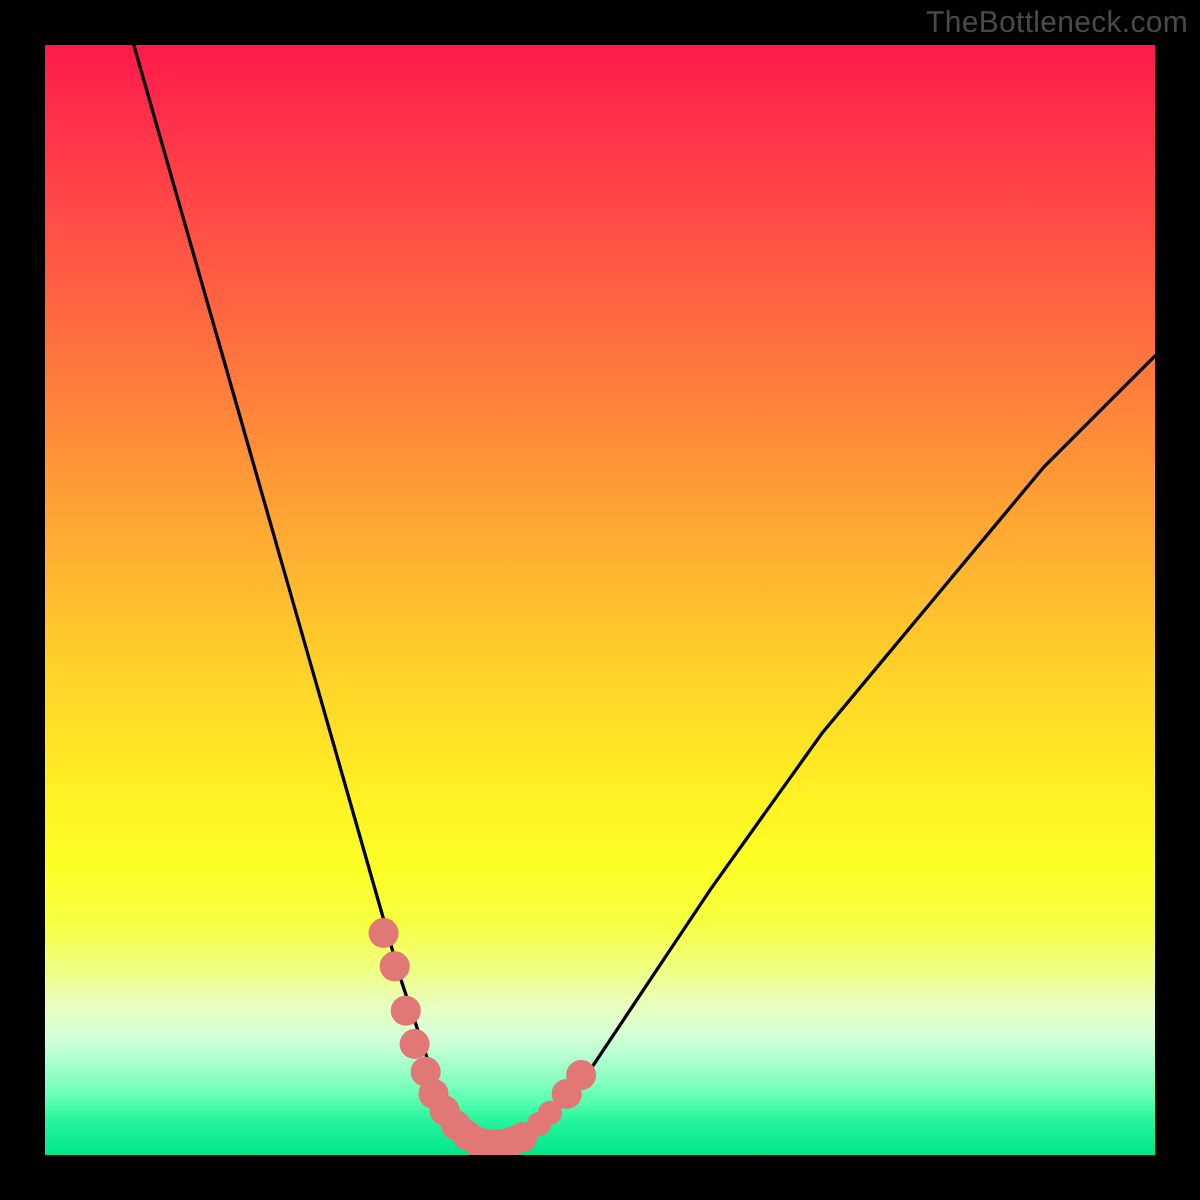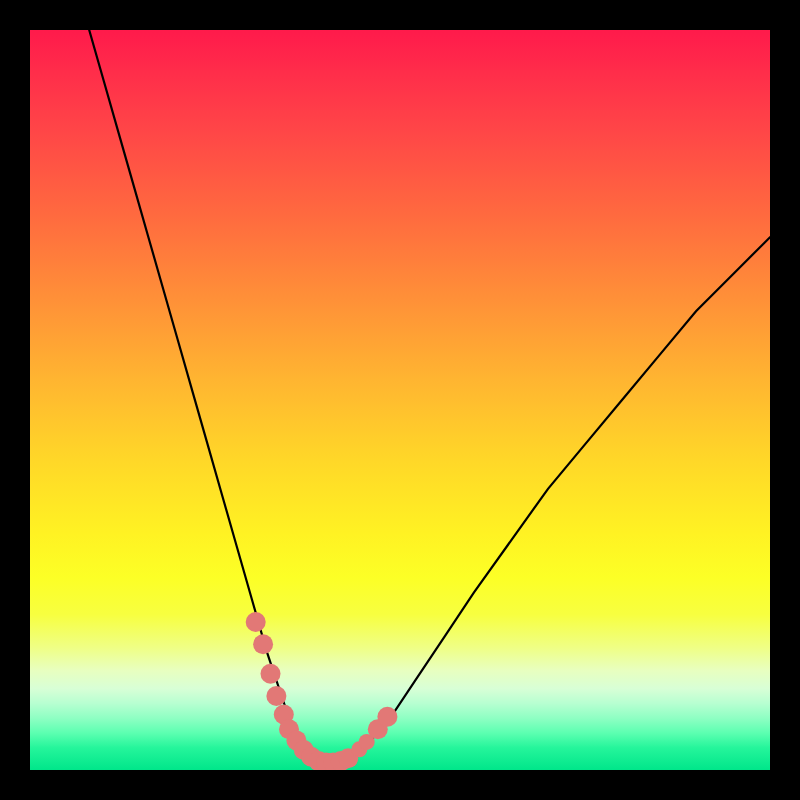--- a/index.html
+++ b/index.html
@@ -92,13 +92,14 @@
           <circle cx="310.8" cy="731.1" r="10" fill="#e27876"></circle>
           <circle cx="318.2" cy="728.2" r="10" fill="#e27876"></circle>
           <circle cx="329.3" cy="719.3" r="8" fill="#e27876"></circle>
           <circle cx="336.7" cy="711.9" r="8" fill="#e27876"></circle>
           <circle cx="347.8" cy="699.3" r="10" fill="#e27876"></circle>
           <circle cx="357.4" cy="686.7" r="10" fill="#e27876"></circle>
         </g>
     </svg>
   </div>
 
+  <div class="watermark">TheBottleneck.com</div>
 </div>
 
 </body></html>

